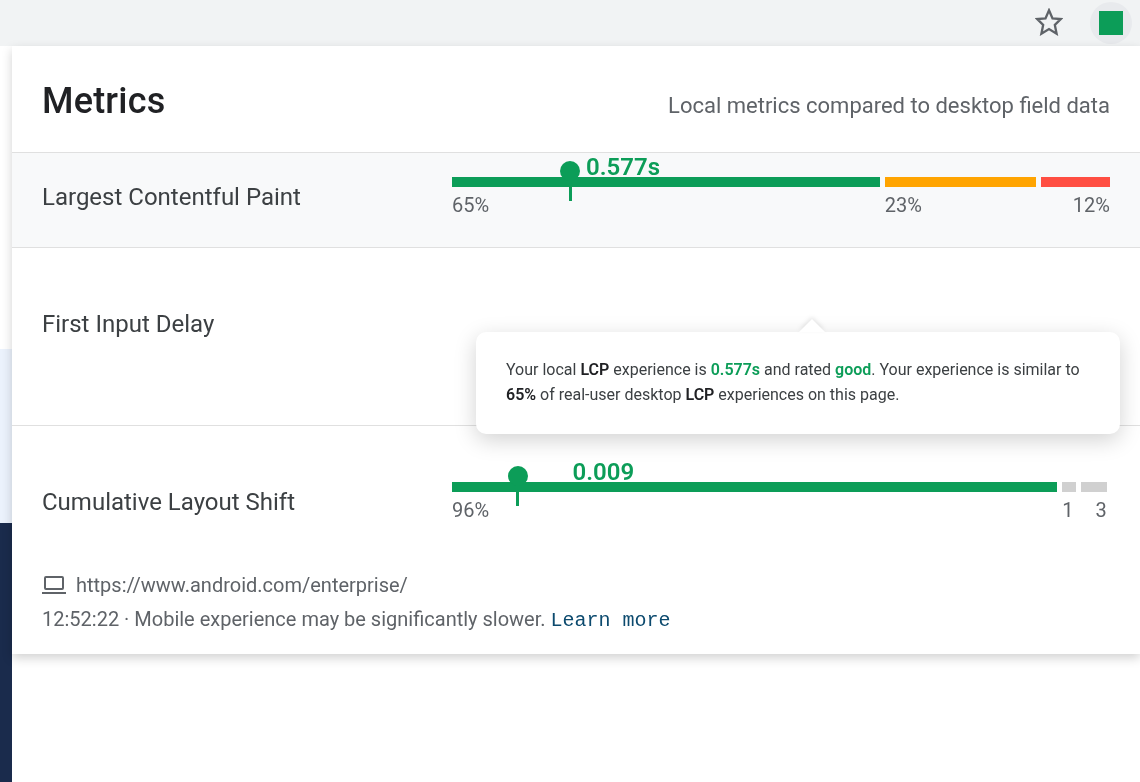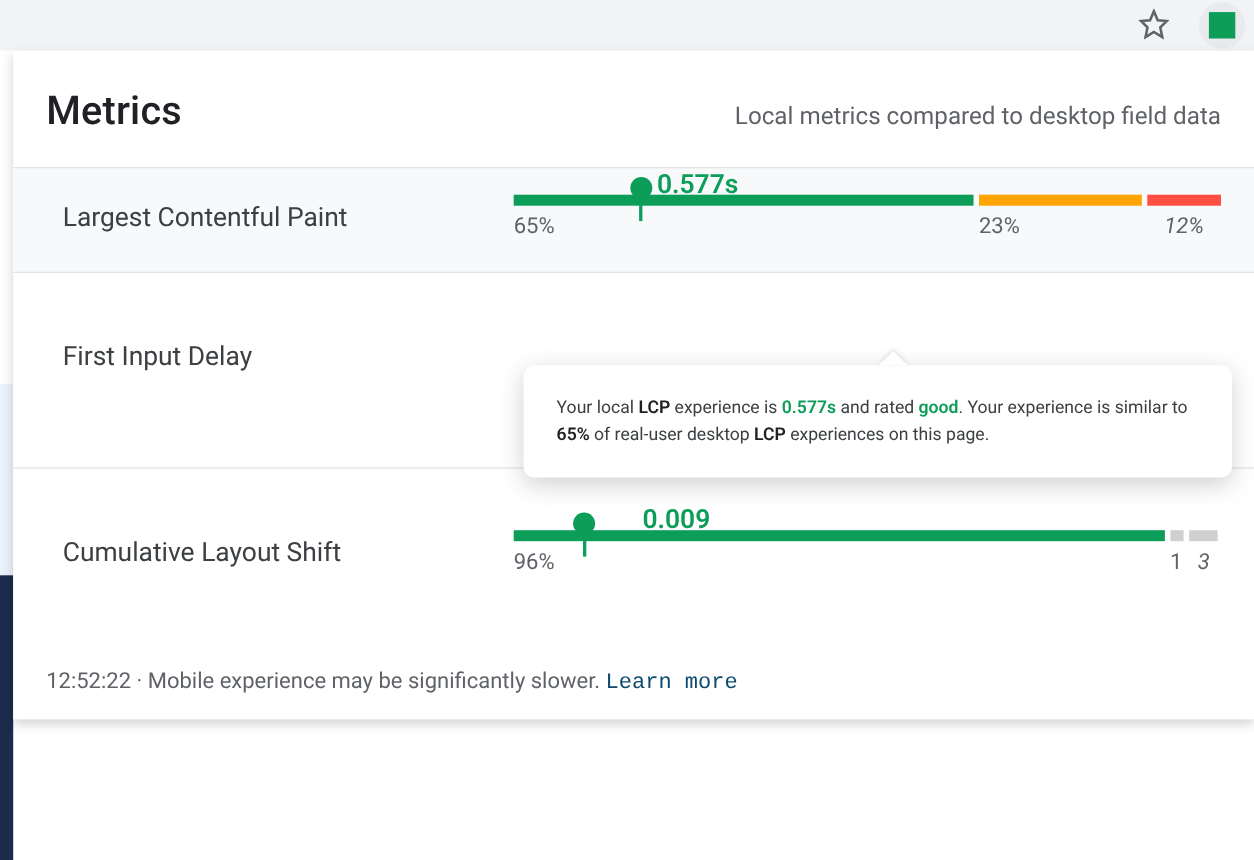--- a/index.html
+++ b/index.html
@@ -14,28 +14,28 @@
   .left-strip .b{height:174px;background:#ebf2fc;}
   .left-strip .c{height:259px;background:#1a2b4c;}
   .panel{position:absolute;left:12px;top:46px;width:1128px;height:608px;background:#fff;box-shadow:0 4px 10px rgba(0,0,0,.18);}
   .hdr{display:flex;align-items:baseline;justify-content:space-between;padding:34px 30px 30px 30px;}
   .hdr h1{margin:0;font-size:36px;font-weight:500;letter-spacing:.2px;color:#202124;}
   .hdr .sub{font-size:22px;color:#5f6368;}
   .metric-row{position:relative;padding:24px 30px 30px 30px;border-bottom:1px solid #e0e0e0;}
   .metric-row.hl{background:#f8f9fa;border-top:1px solid #e0e0e0;}
   .metric-row.last{border-bottom:none;}
   .metric-row .inner{display:flex;align-items:center;}
-  .metric-row .name{flex:0 0 410px;font-size:24px;color:#3c4043;margin-left:15px;}
+  .metric-row .name{flex:0 0 410px;font-size:24px;color:#3c4043;}
   .bar-wrap{flex:1;position:relative;}
   .bar-value{position:absolute;top:-24px;left:0;font-size:24px;font-weight:600;color:#0c9d58;transform:translateX(-50%);}
   .bar{display:flex;height:10px;width:100%;gap:5px;}
   .bar .seg{height:10px;}
   .labels{display:flex;width:100%;gap:5px;font-size:20px;color:#5f6368;padding-top:6px;}
   .labels span{display:block;}
-  .labels .right{text-align:center;font-style:italic;}
+  .labels .right{text-align:right;}
   .marker{position:absolute;top:-16px;transform:translateX(-50%);}
   .marker .dot{width:20px;height:20px;border-radius:50%;background:#0c9d58;margin:0 auto;}
   .marker .stem{width:3px;height:22px;background:#0c9d58;margin:-2px auto 0 auto;}
   .tooltip{position:absolute;left:464px;top:286px;width:644px;background:#fff;border-radius:10px;box-shadow:0 6px 22px rgba(0,0,0,.18);padding:26px 30px;font-size:16px;line-height:1.55;color:#3c4043;z-index:10;}
   .tooltip .caret{position:absolute;top:-13px;left:323px;width:0;height:0;border-left:13px solid transparent;border-right:13px solid transparent;border-bottom:13px solid #fff;filter:drop-shadow(0 -2px 2px rgba(0,0,0,.1));}
   .tooltip b{font-weight:600;color:#202124;}
   .tooltip .good{font-weight:600;color:#0c9d58;}
   .ftr{position:absolute;left:0;bottom:0;width:100%;padding:0 30px 22px 30px;font-size:20px;color:#5f6368;}
   .ftr .line1{display:flex;align-items:center;gap:10px;margin-bottom:10px;}
   .ftr .line2 a{color:#0c4a6e;text-decoration:none;font-family:Liberation Mono, monospace;}
@@ -121,18 +121,27 @@
       </div>
     </div>
   </div>
 
   <div class="tooltip">
     <div class="caret"></div>
     <span>Your local </span><b>LCP</b><span> experience is </span><span class="good">0.577s</span><span> and rated </span><span class="good">good</span><span>. Your experience is similar to </span><b>65%</b><span> of real-user desktop </span><b>LCP</b><span> experiences on this page.</span>
   </div>
 
   <div class="ftr">
+    <div class="line1">
+      <span class="lap">
+        <svg viewBox="0 0 24 20" fill="none" stroke="#5f6368" stroke-width="2">
+            <rect x="3" y="2" width="18" height="12" rx="1"></rect>
+            <line x1="0" y1="18" x2="24" y2="18"></line>
+          </svg>
+      </span>
+      <span>https://www.android.com/enterprise/</span>
+    </div>
     <div class="line2">
       <span>12:52:22</span><span> · </span><span>Mobile experience may be significantly slower. </span><a href="#">Learn more</a>
     </div>
   </div>
 
 </div>
 
 </body></html>

